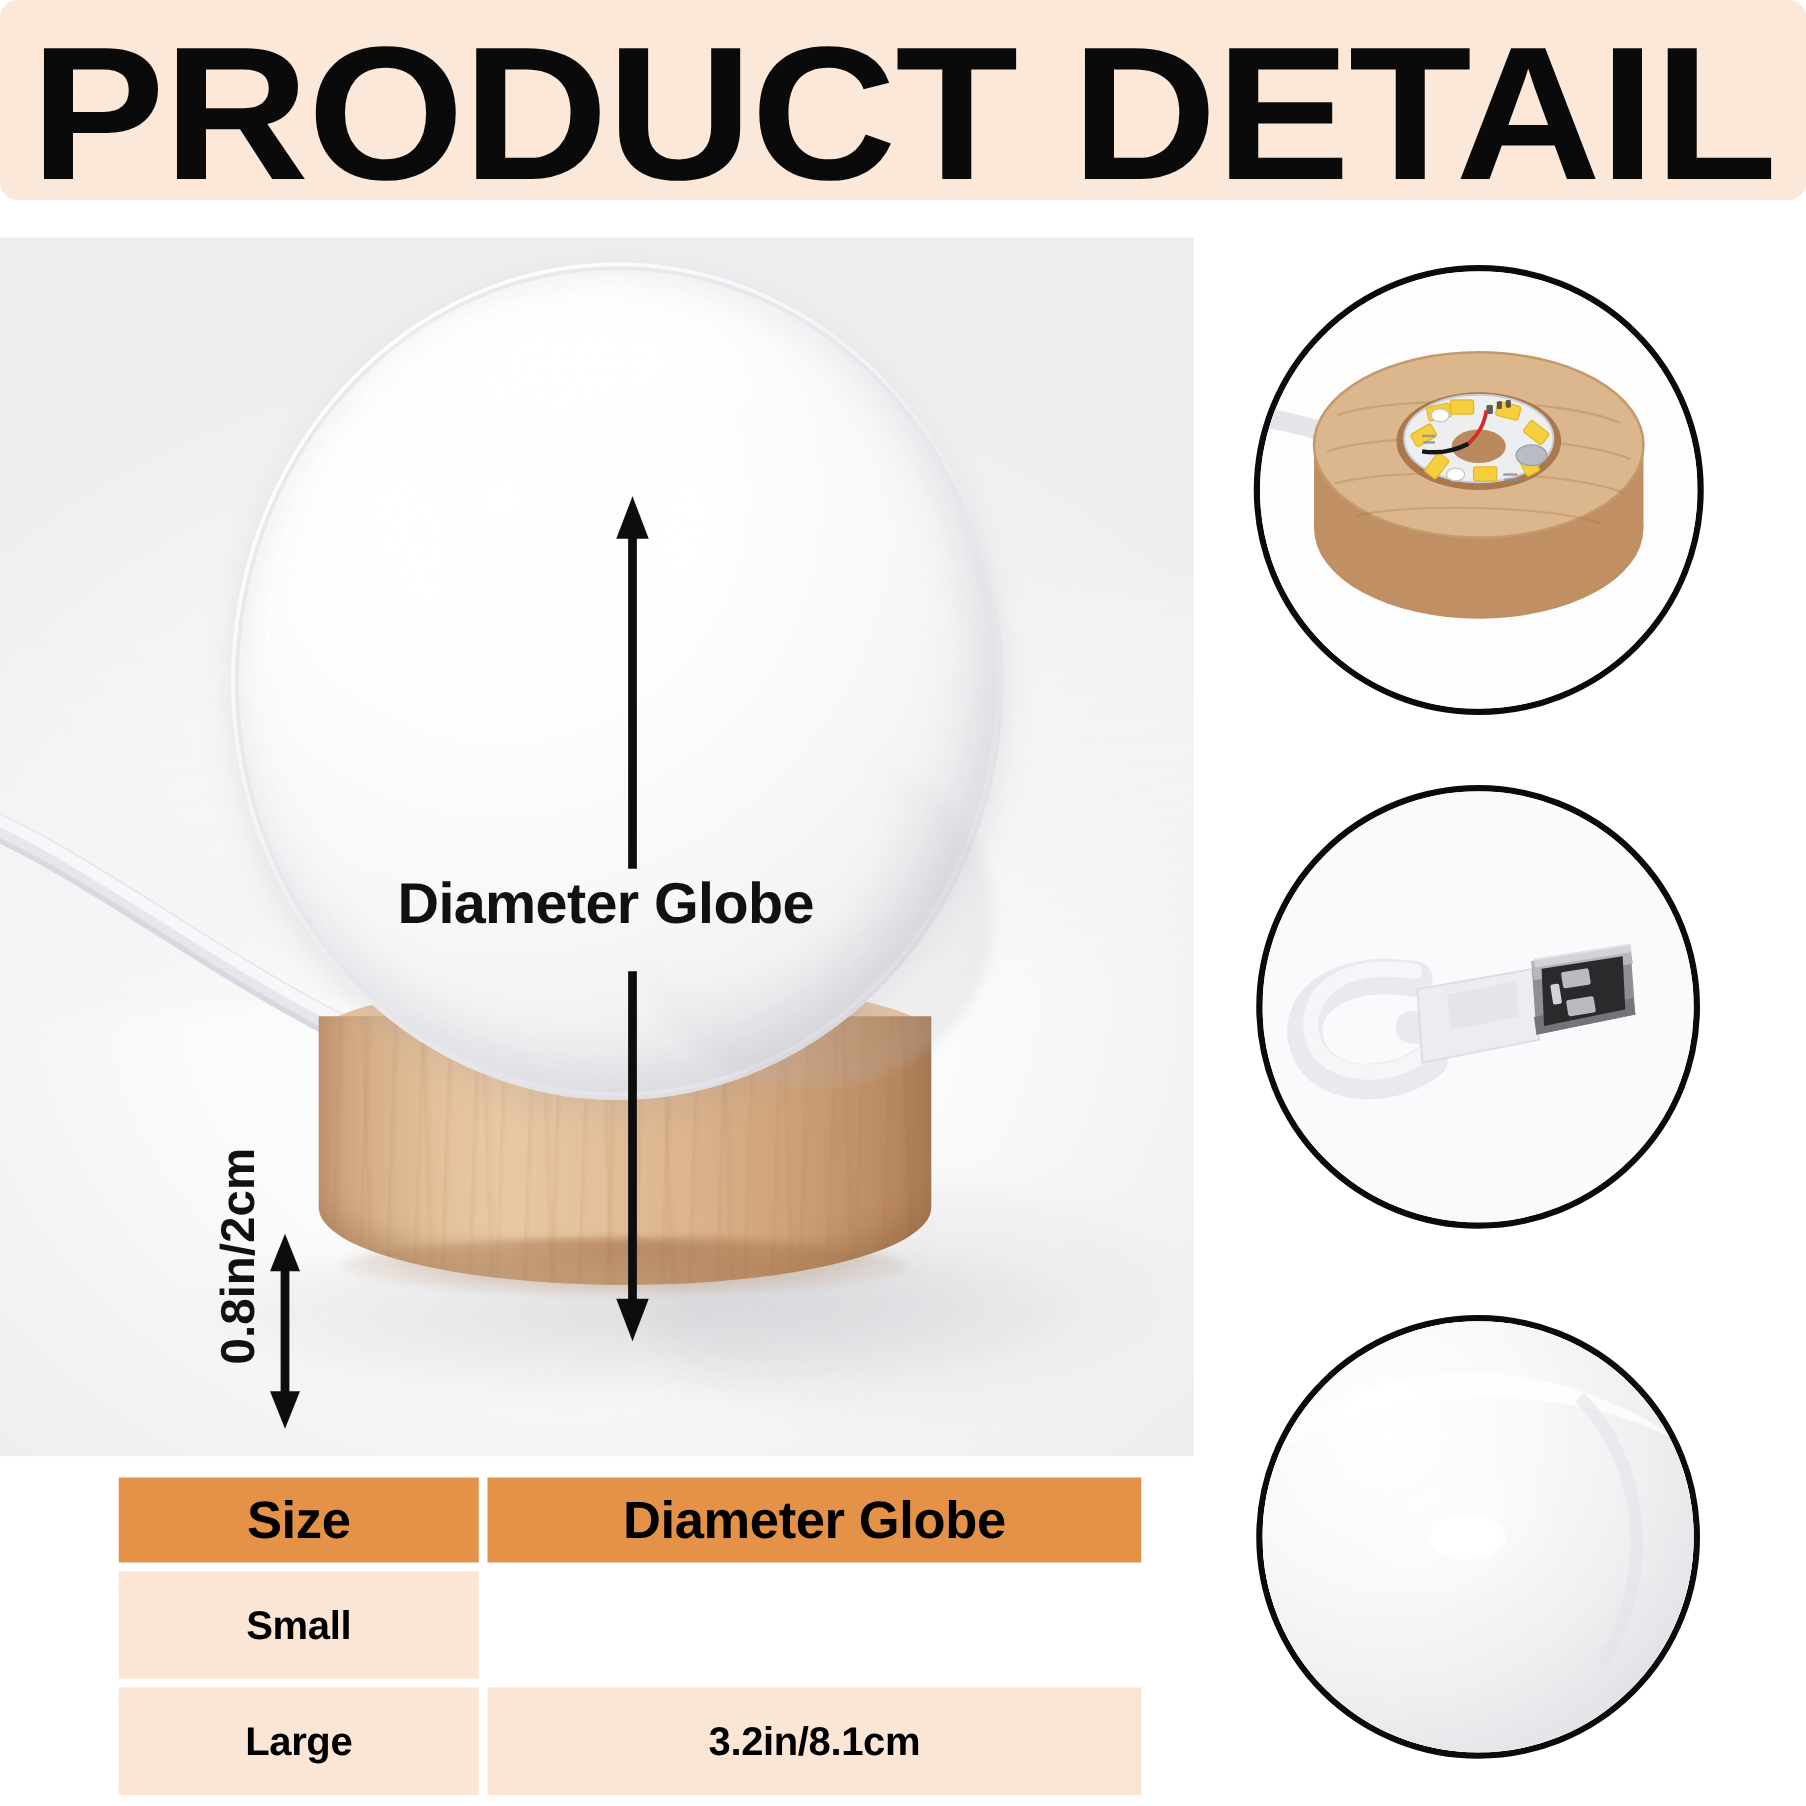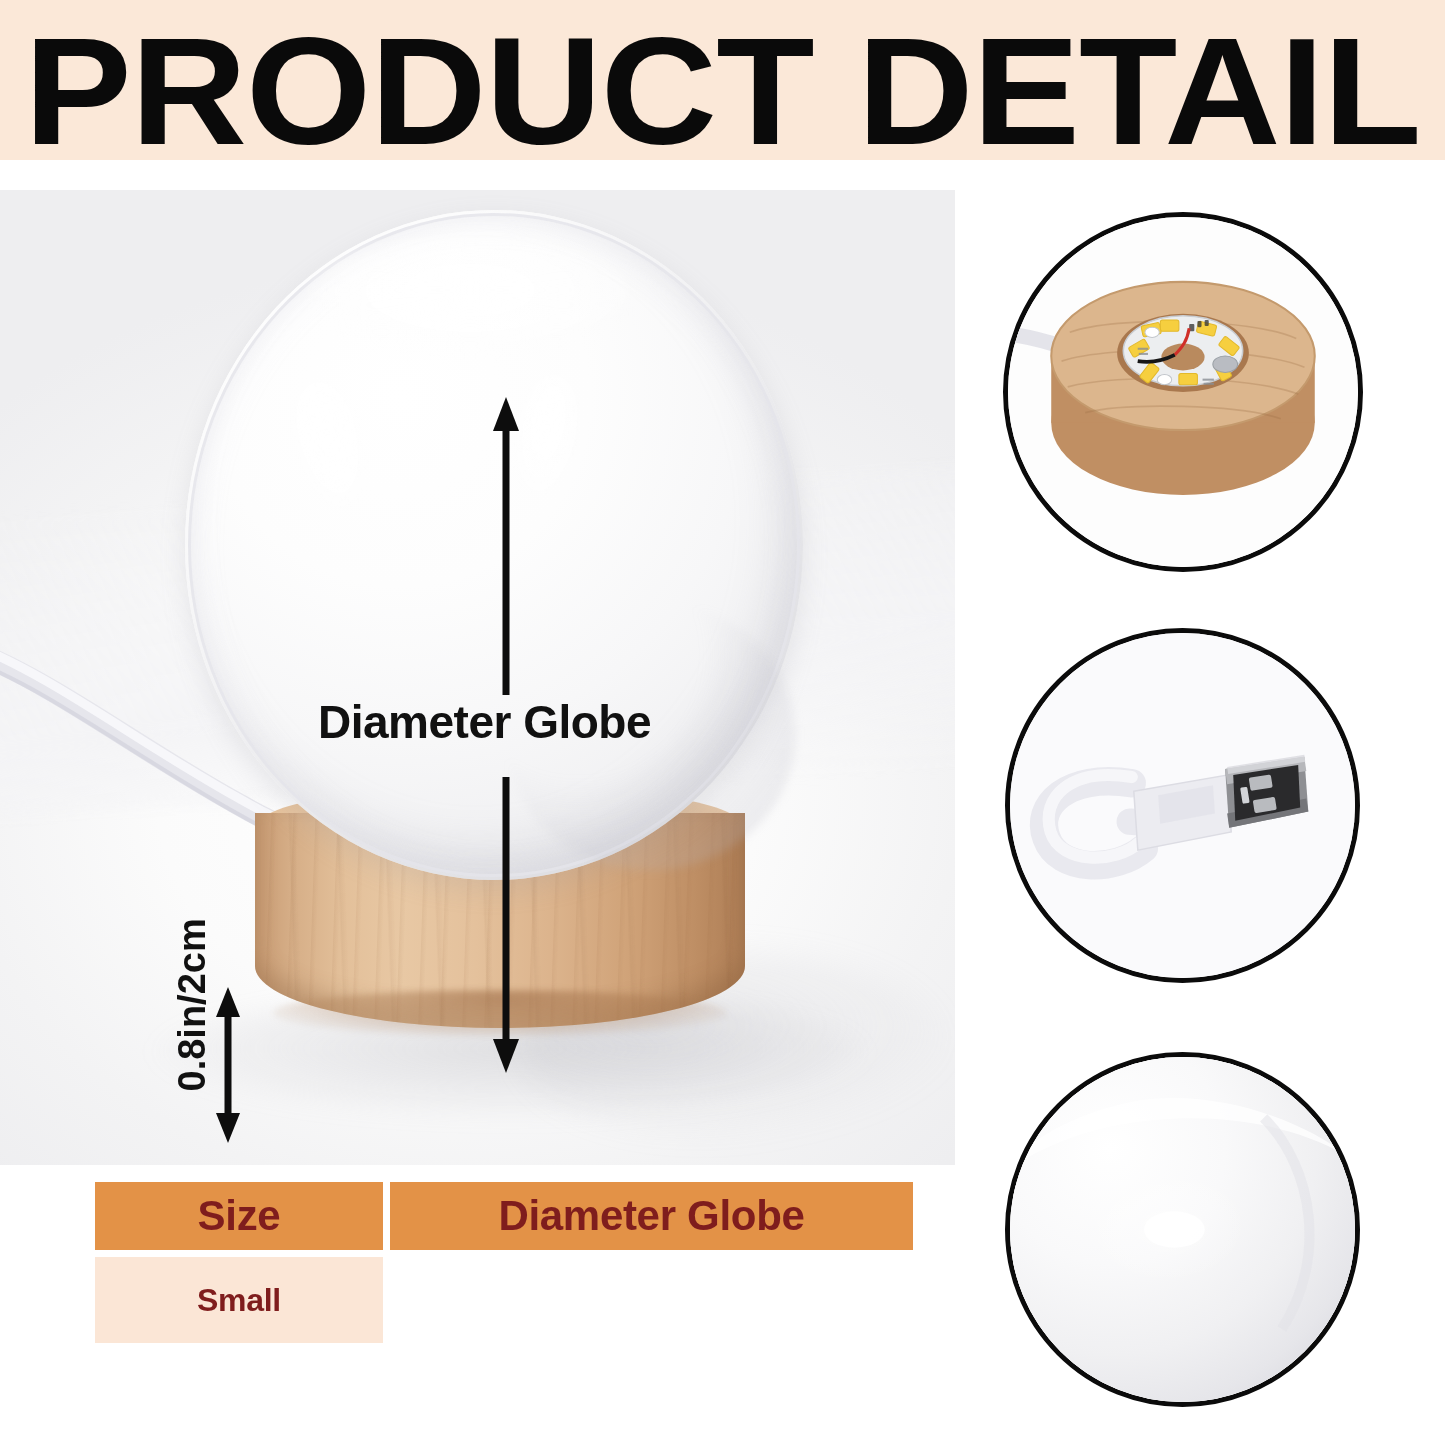--- a/index.html
+++ b/index.html
@@ -19,20 +19,21 @@
   }
 
   
   .header-band {
     position: absolute;
     left: 0;
     top: 0;
     width: 1445px;
     height: 160px;
     background: #fbe8d8;
+    border-radius: 14px;
   }
   .header-title {
     position: absolute;
     left: 0;
     top: 6px;
     width: 1445px;
     text-align: center;
     font-family: "Liberation Sans", sans-serif;
     font-weight: 700;
     font-size: 152px;
@@ -303,21 +304,21 @@
   .spec-row {
     display: flex;
     gap: 7px;
     margin-bottom: 7px;
   }
   .spec-cell {
     display: flex;
     align-items: center;
     justify-content: center;
     font-weight: 700;
-    color: #7f1d1d;
+    color: #000000;
     letter-spacing: -0.3px;
   }
   .spec-cell.col-size  { width: 288px; }
   .spec-cell.col-value { width: 523px; }
 
   .spec-row.header .spec-cell {
     background: #e39247;
     height: 68px;
     font-size: 42px;
   }
@@ -495,15 +496,19 @@
   </div>
 
   <div class="spec-table">
     <div class="spec-row header">
       <div class="spec-cell col-size">Size</div>
       <div class="spec-cell col-value">Diameter Globe</div>
     </div>
     <div class="spec-row body">
       <div class="spec-cell col-size">Small</div>
     </div>
+    <div class="spec-row body">
+      <div class="spec-cell col-size">Large</div>
+      <div class="spec-cell col-value">3.2in/8.1cm</div>
+    </div>
   </div>
 
 </div>
 
 </body></html>

